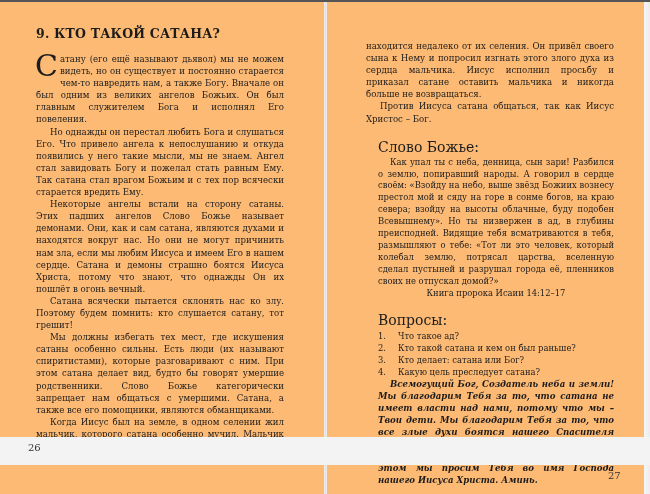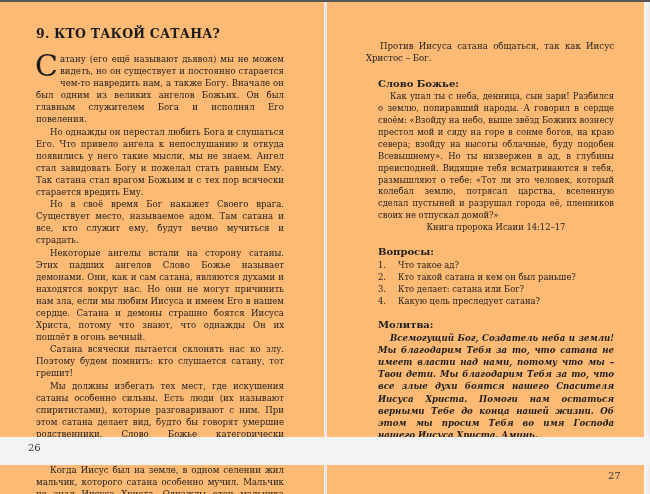--- a/index.html
+++ b/index.html
@@ -25,21 +25,21 @@
     .text { font-size: 8.6px; line-height: 12.1px; text-align: justify; }
     .text p { text-indent: 14px; }
     .text p.first { text-indent: 0; }
 
     .left .content { position: absolute; left: 36px; top: 24px; width: 248px; }
     .chapter-title { font-size: 12.5px; font-weight: bold; letter-spacing: 0.2px; margin-bottom: 12px; }
     .dropcap { float: left; font-size: 30px; line-height: 24px; margin: 1px 2px 0 -1px; font-weight: normal; }
 
     .right .content { position: absolute; left: 366px; top: 38px; width: 248px; }
     .right .content { left: 41px; }
-    .section-head { font-size: 10px; font-weight: bold; margin: 9px 0 2px 12px; }
+    .section-head { font-size: 14px; font-weight: normal; margin: 9px 0 2px 12px; }
     .quote { margin-left: 12px; font-size: 8.4px; line-height: 11.9px; }
     .quote p { text-indent: 12px; }
     .quote-ref { text-align: center; font-size: 8.4px; line-height: 11.9px; }
 
     .questions { margin-left: 12px; list-style: none; font-size: 8.4px; line-height: 12px; }
     .questions li { display: flex; }
     .questions .num { width: 20px; }
 
     .prayer { margin-left: 12px; font-style: italic; font-weight: bold; font-size: 8.6px; line-height: 12.1px; text-align: justify; }
     .prayer p { text-indent: 12px; }
@@ -50,32 +50,32 @@
 <div class="top-rule"></div>
 
 <div class="spread">
 
   <div class="page left">
     <div class="content">
       <h1 class="chapter-title">9. КТО ТАКОЙ САТАНА?</h1>
       <div class="text">
         <p class="first"><span class="dropcap">С</span><span>атану (его ещё называют дьявол) мы не можем видеть, но он существует и постоянно старается чем-то навредить нам, а также Богу. Вначале он был одним из великих ангелов Божьих. Он был главным служителем Бога и исполнял Его повеления.</span></p>
         <p>Но однажды он перестал любить Бога и слушаться Его. Что привело ангела к непослушанию и откуда появились у него такие мысли, мы не знаем. Ангел стал завидовать Богу и пожелал стать равным Ему. Так сатана стал врагом Божьим и с тех пор всячески старается вредить Ему.</p>
-        <p>Но в своё время Бог накажет Своего врага. Существует место, называемое адом. Там сатана и все, кто служит ему, будут вечно мучиться и страдать.</p>
         <p>Некоторые ангелы встали на сторону сатаны. Этих падших ангелов Слово Божье называет демонами. Они, как и сам сатана, являются духами и находятся вокруг нас. Но они не могут причинить нам зла, если мы любим Иисуса и имеем Его в нашем сердце. Сатана и демоны страшно боятся Иисуса Христа, потому что знают, что однажды Он их пошлёт в огонь вечный.</p>
         <p>Сатана всячески пытается склонять нас ко злу. Поэтому будем помнить: кто слушается сатану, тот грешит!</p>
         <p>Мы должны избегать тех мест, где искушения сатаны особенно сильны. Есть люди (их называют спиритистами), которые разговаривают с ним. При этом сатана делает вид, будто бы говорят умершие родственники. Слово Божье категорически запрещает нам общаться с умершими. Сатана, а также все его помощники, являются обманщиками.</p>
         <p>Когда Иисус был на земле, в одном селении жил мальчик, которого сатана особенно мучил. Мальчик не знал Иисуса Христа. Однажды отец мальчика узнал, что Иисус</p>
       </div>
     </div>
   </div>
 
   <div class="page right">
     <div class="content">
       <div class="text">
+        <p class="first">находится недалеко от их селения. Он привёл своего сына к Нему и попросил изгнать этого злого духа из сердца мальчика. Иисус исполнил просьбу и приказал сатане оставить мальчика и никогда больше не возвращаться.</p>
         <p>Против Иисуса сатана общаться, так как Иисус Христос – Бог.</p>
       </div>
 
       <h2 class="section-head" style="margin-top:14px">Слово Божье:</h2>
       <div class="quote text">
         <p>Как упал ты с неба, денница, сын зари! Разбился о землю, попиравший народы. А говорил в сердце своём: «Взойду на небо, выше звёзд Божиих вознесу престол мой и сяду на горе в сонме богов, на краю севера; взойду на высоты облачные, буду подобен Всевышнему». Но ты низвержен в ад, в глубины преисподней. Видящие тебя всматриваются в тебя, размышляют о тебе: «Тот ли это человек, который колебал землю, потрясал царства, вселенную сделал пустыней и разрушал города её, пленников своих не отпускал домой?»</p>
         <div class="quote-ref">Книга пророка Исаии 14:12–17</div>
       </div>
 
       <h2 class="section-head" style="margin-top:12px">Вопросы:</h2>
@@ -91,21 +91,20 @@
         <li>
             <span class="num">3.</span>
             <span>Кто делает: сатана или Бог?</span>
           </li>
         <li>
             <span class="num">4.</span>
             <span>Какую цель преследует сатана?</span>
           </li>
       </ol>
 
-      <h2 class="section-head" style="margin-top:12px">Молитва:</h2>
       <div class="prayer">
         <p>Всемогущий Бог, Создатель неба и земли! Мы благодарим Тебя за то, что сатана не имеет власти над нами, потому что мы – Твои дети. Мы благодарим Тебя за то, что все злые духи боятся нашего Спасителя Иисуса Христа. Помоги нам остаться верными Тебе до конца нашей жизни. Об этом мы просим Тебя во имя Господа нашего Иисуса Христа. Аминь.</p>
       </div>
     </div>
     <div class="right-edge"></div>
   </div>
 
   <div class="gutter"></div>
 </div>
 

